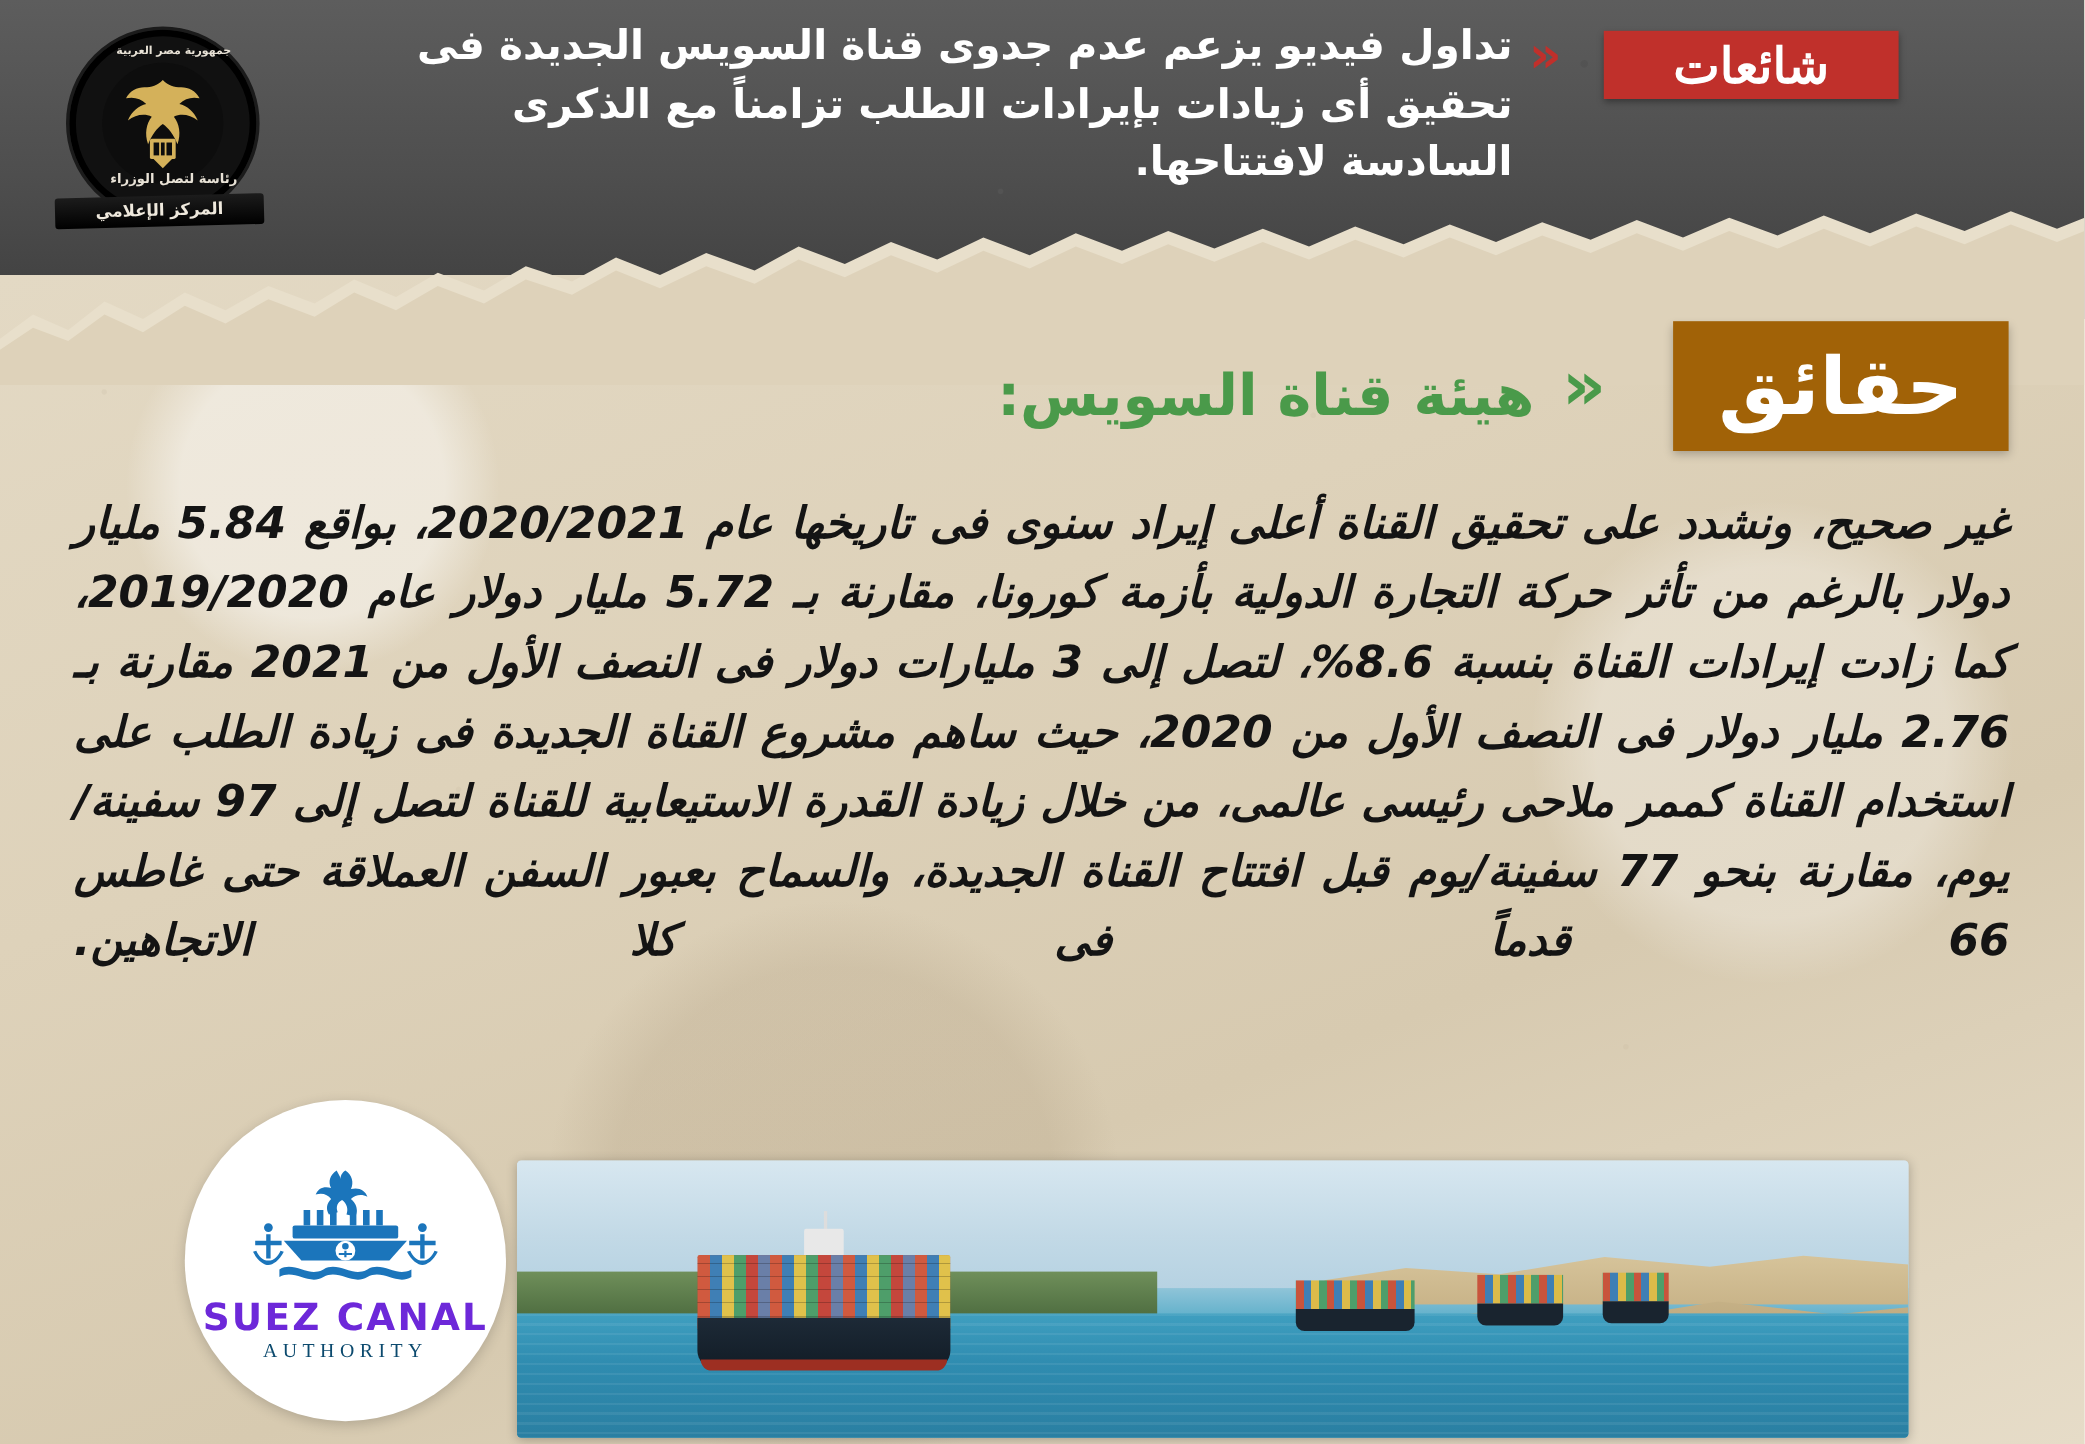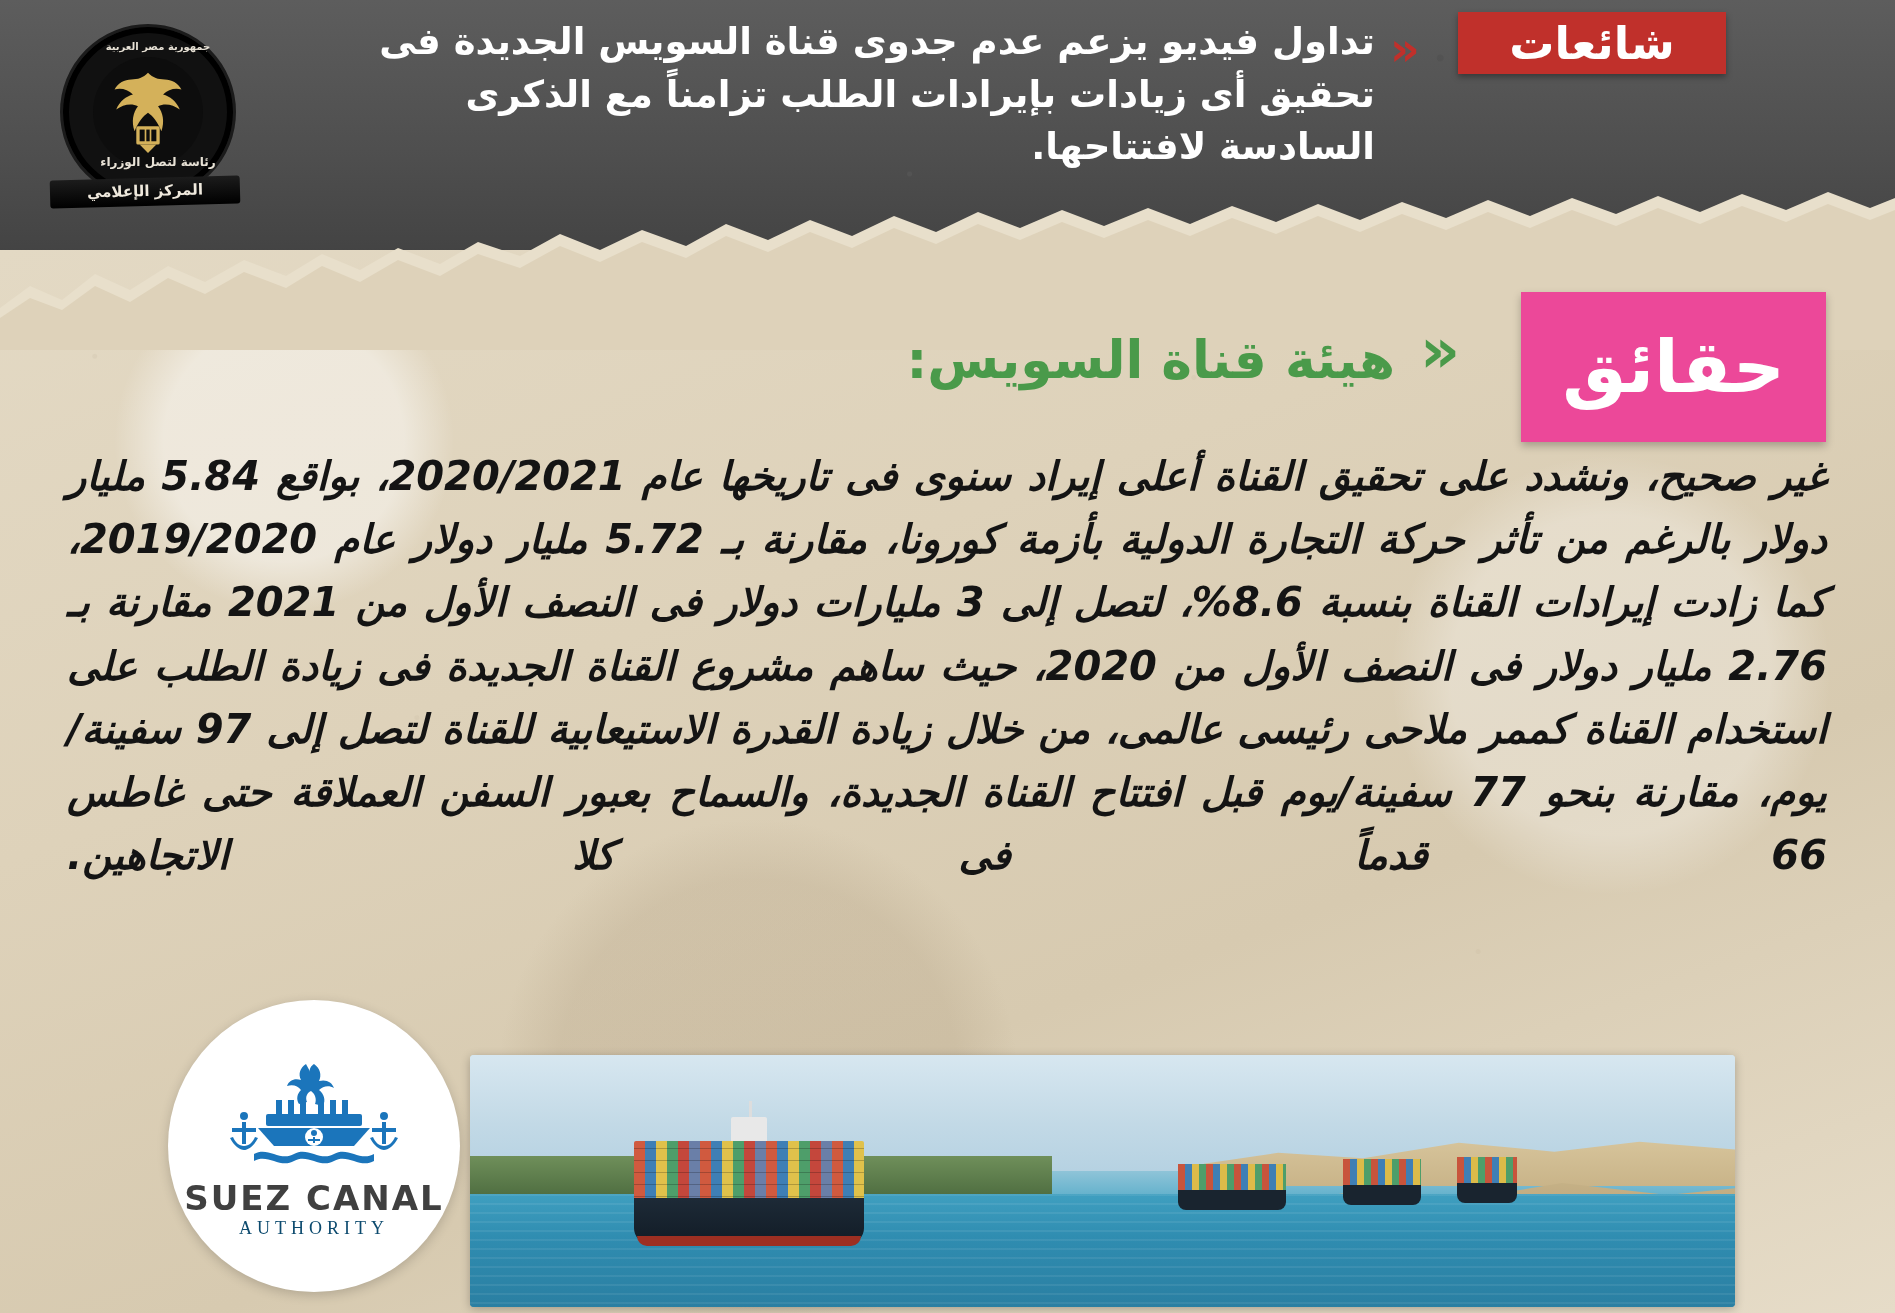--- a/index.html
+++ b/index.html
@@ -97,29 +97,30 @@
     letter-spacing: .5px;
     background: linear-gradient(180deg,#1c1c1c,#000);
     border-radius: 3px;
     padding: 4px 0 6px;
     transform: rotate(-1.5deg);
   }
 
   
   .badge-rumor {
     position: absolute;
-    top: 12px;
+    top: 28px;
     left: 1458px;
     width: 268px;
     height: 62px;
     background: #c0302b;
     display: flex;
     align-items: center;
     justify-content: center;
     box-shadow: 0 3px 6px rgba(0,0,0,.35);
+    font-family: Liberation Serif, serif;
   }
   .badge-rumor span {
     color: #fff;
     font-size: 45px;
     font-weight: bold;
     letter-spacing: 1px;
   }
   .chev-red {
     position: absolute;
     top: 26px;
@@ -165,22 +166,22 @@
       radial-gradient(circle at 78% 66%, rgba(120,100,70,.10) 0 2px, transparent 3px),
       radial-gradient(circle at 37% 88%, rgba(120,100,70,.10) 0 2px, transparent 3px);
   }
 
   
   .badge-facts {
     position: absolute;
     top: 292px;
     left: 1521px;
     width: 305px;
-    height: 150px;
-    background: #ec4899;
+    height: 118px;
+    background: #a16207;
     display: flex;
     align-items: center;
     justify-content: center;
     box-shadow: 0 4px 8px rgba(0,0,0,.25);
   }
   .badge-facts span {
     color: #fff;
     font-size: 72px;
     font-weight: bold;
   }
@@ -327,21 +328,21 @@
     background: #ffffff;
     box-shadow: 0 3px 12px rgba(0,0,0,.18);
     display: flex;
     flex-direction: column;
     align-items: center;
     justify-content: center;
   }
   .sca .mark { width: 200px; height: 120px; }
   .sca .name {
     margin-top: 4px;
-    color: #404040;
+    color: #6d28d9;
     font-size: 34px;
     font-weight: bold;
     letter-spacing: 2px;
     direction: ltr;
   }
   .sca .sub {
     color: #0c4a6e;
     font-size: 18px;
     letter-spacing: 5px;
     direction: ltr;

